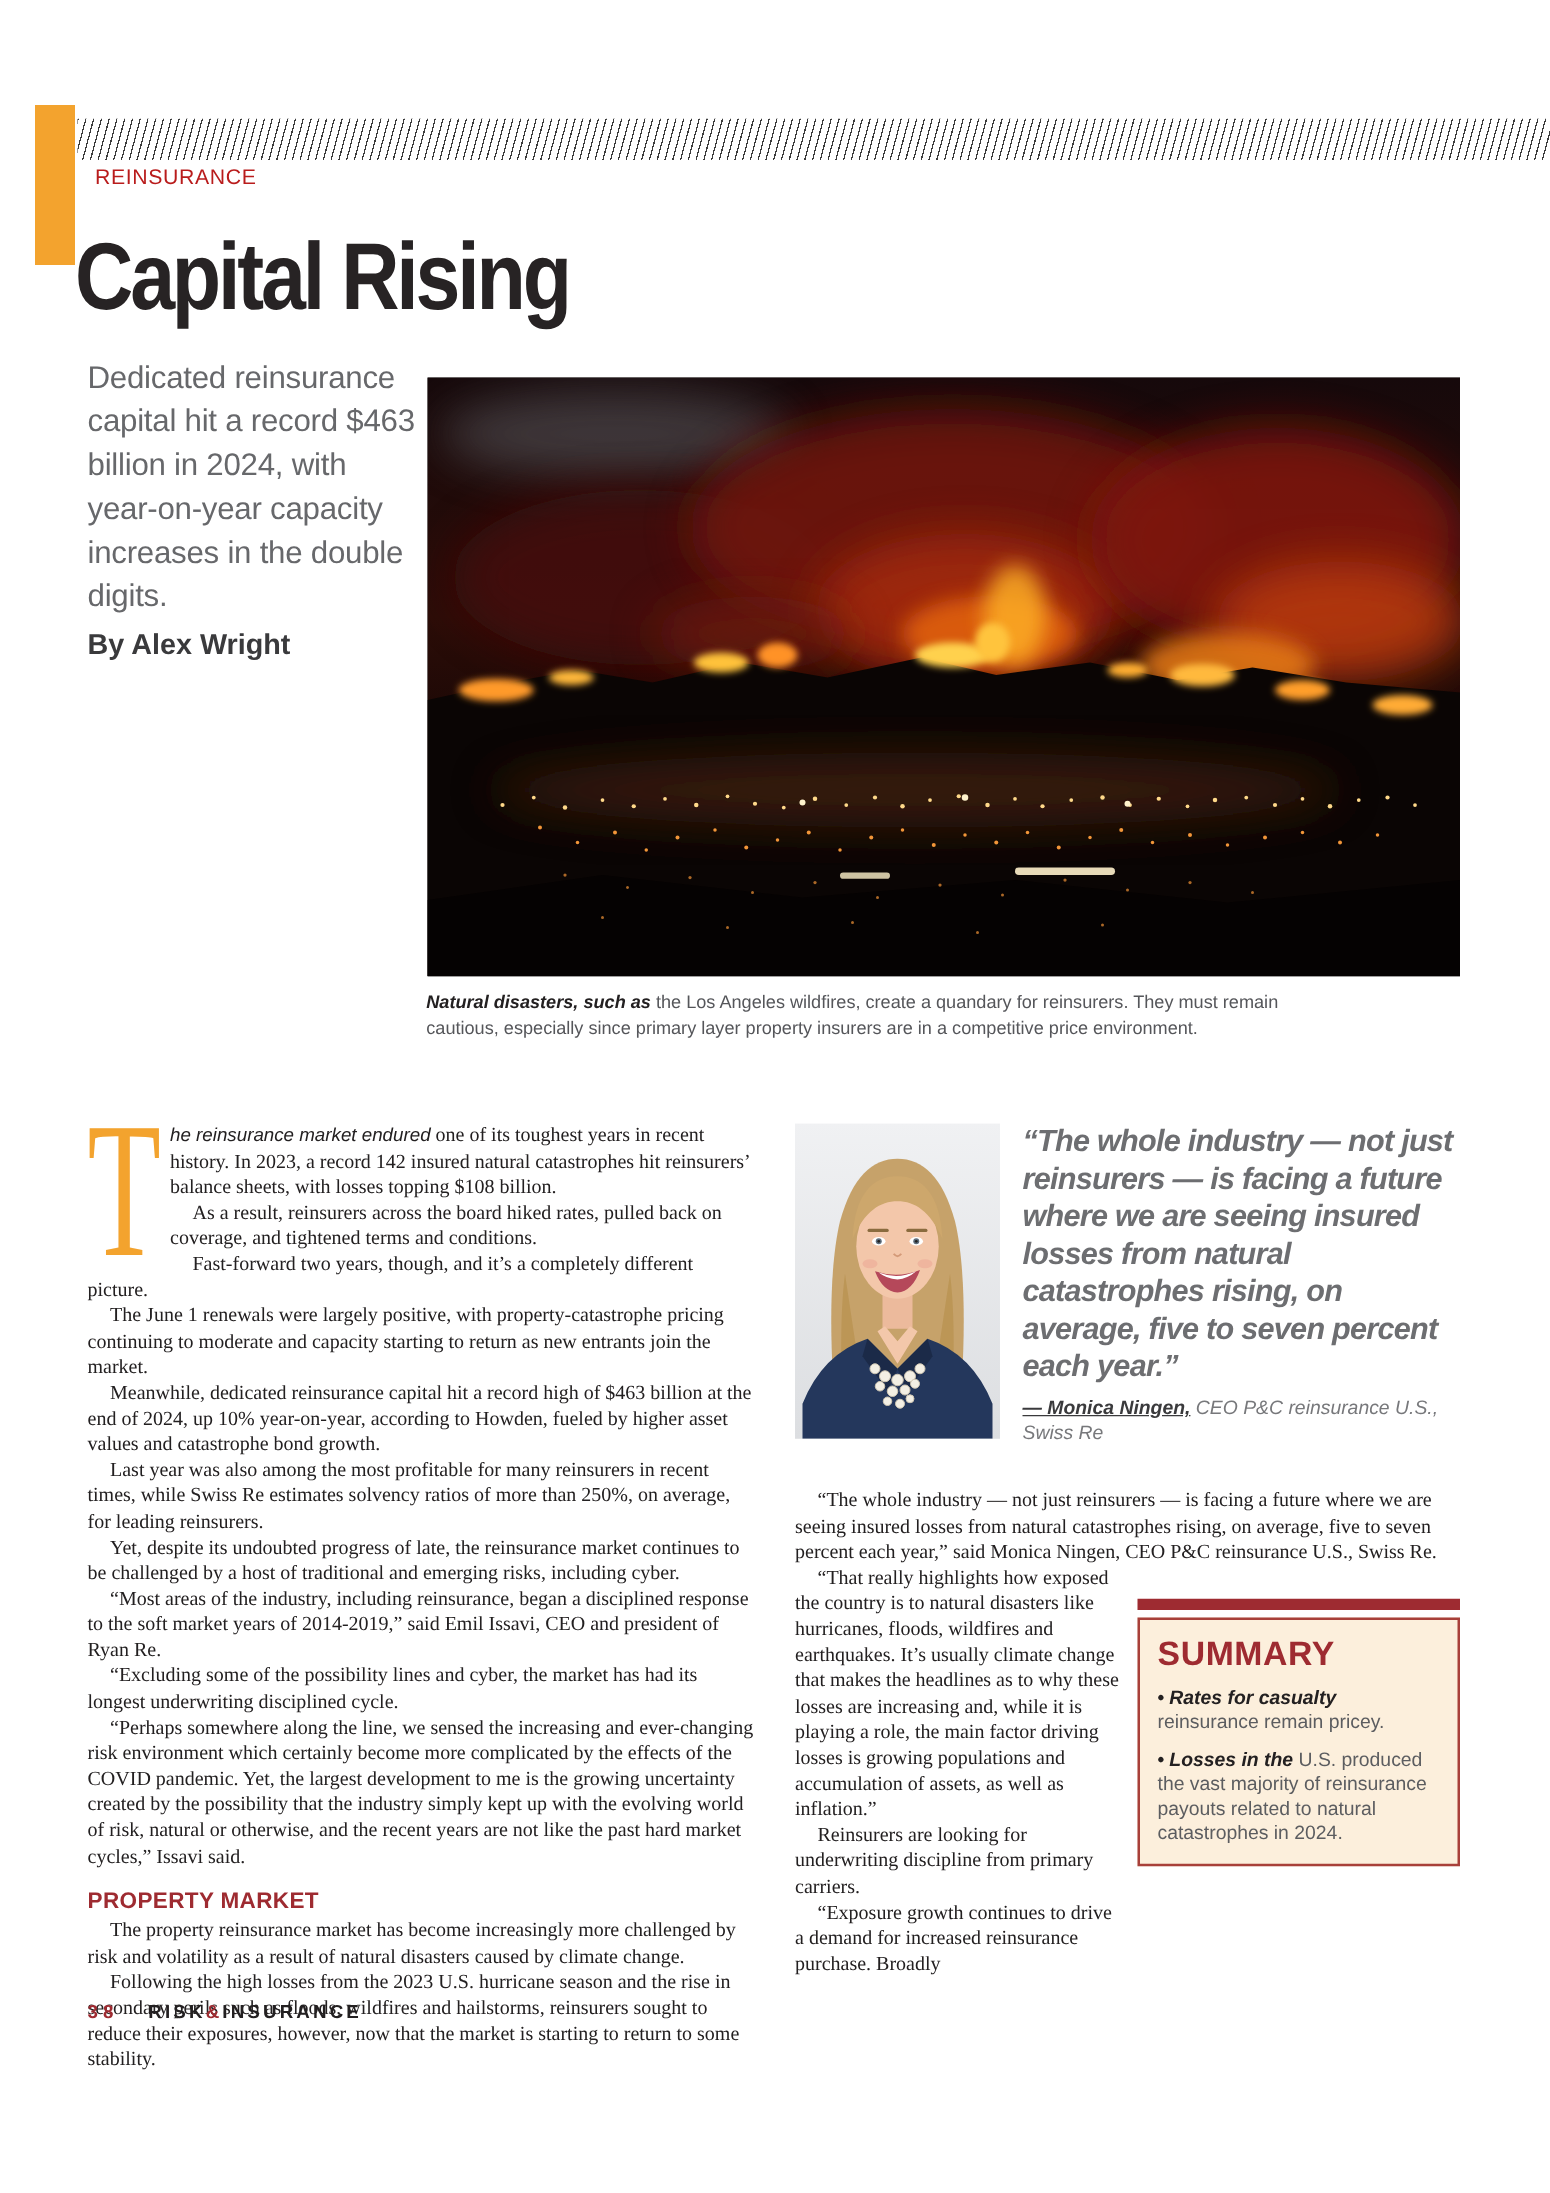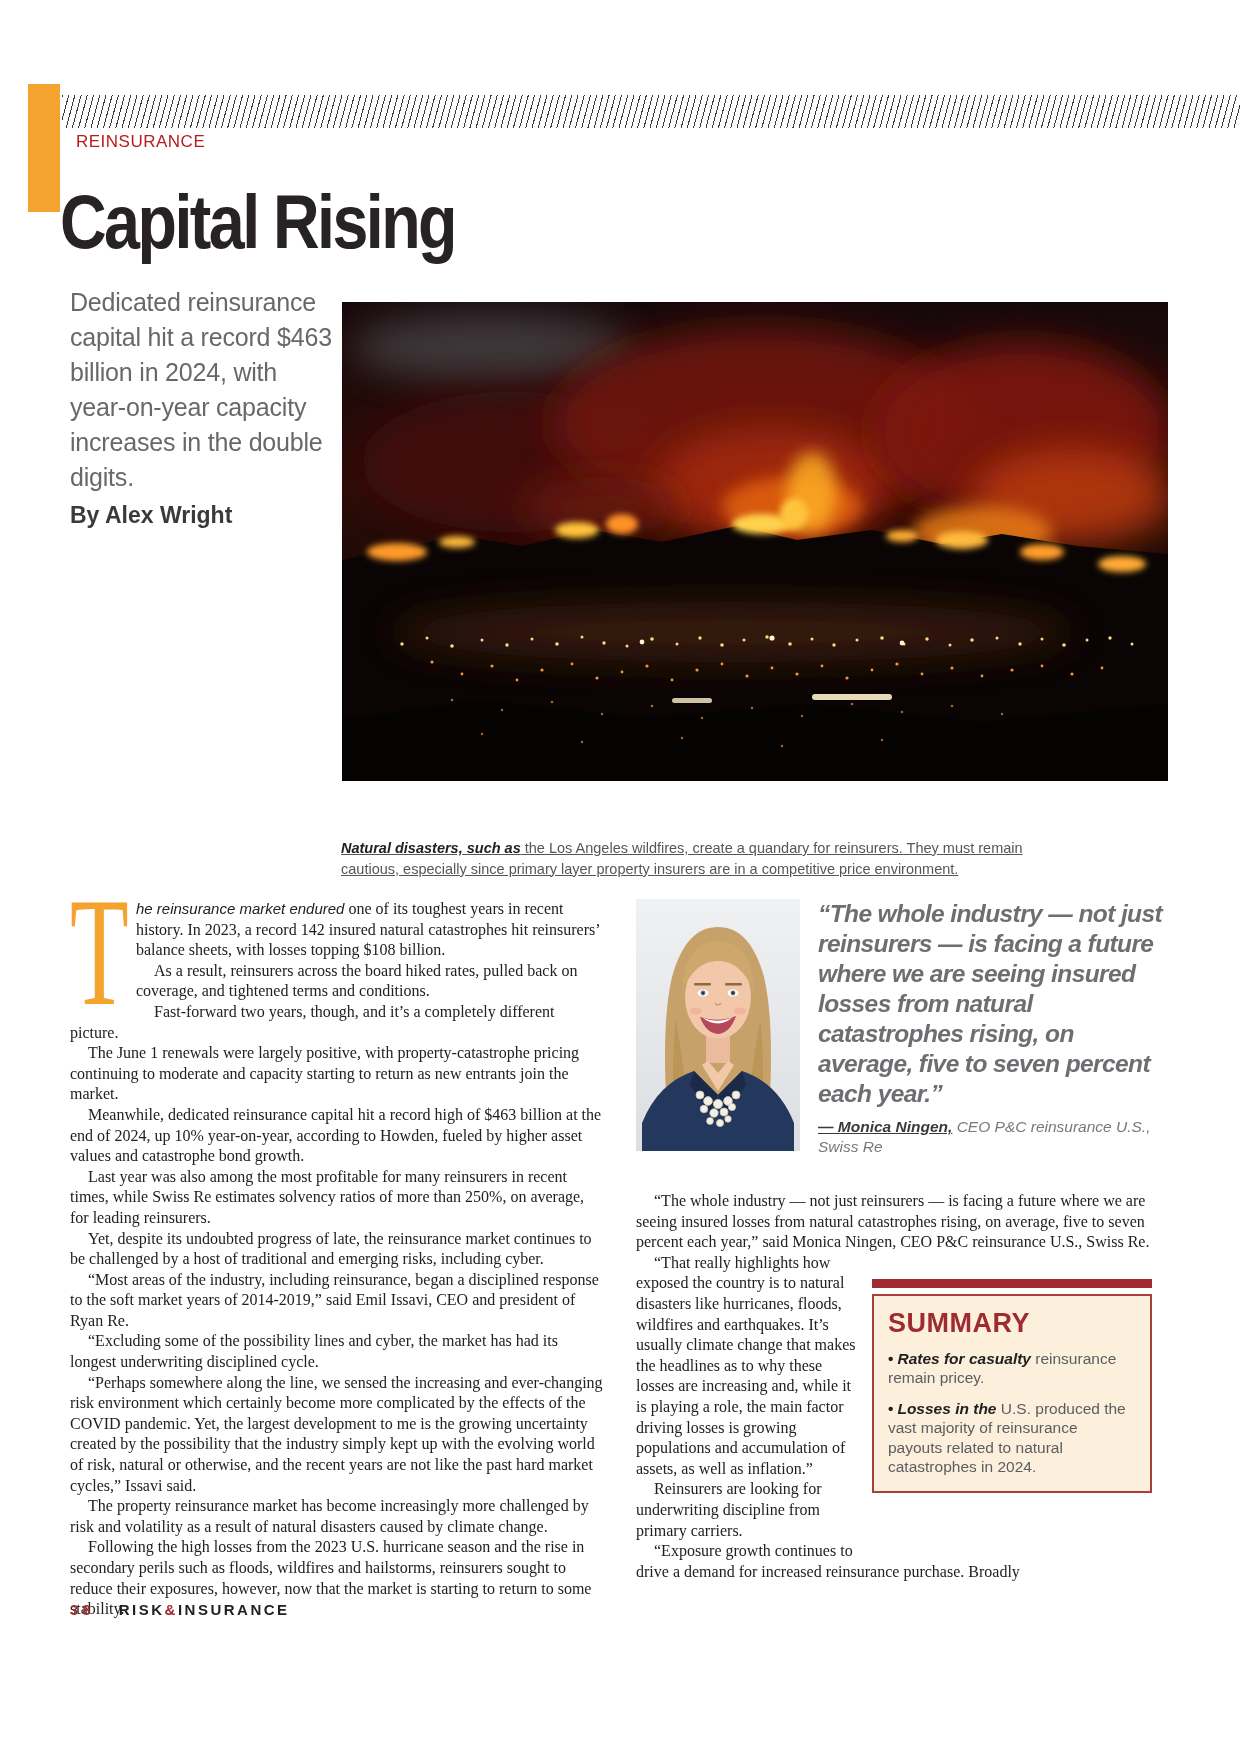--- a/index.html
+++ b/index.html
@@ -13,22 +13,22 @@
                  letter-spacing:.5px;color:#b91c1c;}
   .headline{position:absolute;left:60px;top:178px;margin:0;font-size:76px;font-weight:bold;
             color:#272324;letter-spacing:-3px;white-space:nowrap;
             transform:scaleX(.85);transform-origin:left top;}
   .deck{position:absolute;left:70px;top:285px;width:268px;margin:0;font-size:25px;
         line-height:35px;color:#67686b;letter-spacing:-.2px;}
   .byline{position:absolute;left:70px;top:502px;margin:0;font-size:23px;font-weight:bold;color:#3a3a3c;}
   
   .hero{position:absolute;left:342px;top:302px;width:826px;height:479px;background:#0a0505;}
   .hero svg{display:block;width:100%;height:100%;}
-  .caption{position:absolute;left:341px;top:838px;width:712px;margin:0;font-size:14.5px;
-           line-height:20.5px;color:#55565a;text-decoration:underline;}
+  .caption{position:absolute;left:341px;top:792px;width:712px;margin:0;font-size:14.5px;
+           line-height:20.5px;color:#55565a;}
   .cap-lead{font-style:italic;font-weight:bold;color:#232021;}
   
   .columns{position:absolute;left:70px;top:899px;width:1098px;display:flex;gap:33px;}
   .col-left{width:533px;}
   .col-right{width:532px;}
   .body-p{margin:0;font-family:"Liberation Serif",serif;font-size:16px;line-height:20.6px;color:#232021;}
   .indent{text-indent:18px;}
   .dropcap{float:left;width:66px;height:106px;font-family:"Liberation Serif",serif;
            font-size:155px;line-height:106px;color:#f3a32e;
            transform:scaleX(.62);transform-origin:left top;}
@@ -37,21 +37,21 @@
   
   .quote-row{display:flex;gap:18px;margin-bottom:34px;}
   .headshot{flex:none;width:164px;height:252px;background:#e9eaec;}
   .headshot svg{display:block;width:100%;height:100%;}
   .pullquote-block{width:350px;}
   .pullquote{margin:0 0 8px;font-size:24.5px;line-height:30px;font-weight:bold;font-style:italic;
              color:#6d6e71;letter-spacing:-.6px;}
   .attribution{margin:0;font-size:15.5px;line-height:20px;font-style:italic;color:#77787b;}
   .attribution b{color:#3a3a3c;text-decoration:underline;}
   
-  .summary{float:right;width:280px;margin:26px 16px 60px 14px;}
+  .summary{float:right;width:258px;margin:26px 0 60px 14px;}
   .summary-bar{height:9px;background:#9e2b31;margin-bottom:6px;}
   .summary-inner{background:#fcefdc;border:2px solid #a8403a;padding:12px 14px 14px;}
   .summary-title{margin:0 0 10px;font-size:27px;font-weight:bold;letter-spacing:.5px;color:#9e2b31;}
   .summary-item{margin:0 0 11px;font-size:15.5px;line-height:19.5px;color:#5c5d60;}
   .summary-item:last-child{margin-bottom:0;}
   .summary-item .bullet{font-weight:bold;color:#232021;margin-right:4px;}
   .s-lead{font-style:italic;color:#232021;}
   
   .footer{position:absolute;left:70px;top:1601px;font-size:15px;font-weight:bold;letter-spacing:2.5px;}
   .page-num{color:#9e2b31;margin-right:24px;letter-spacing:4px;}
@@ -216,20 +216,21 @@
       <p class="body-p indent">As a result, reinsurers across the board hiked rates, pulled back on coverage, and tightened terms and conditions.</p>
           <p class="body-p indent">Fast-forward two years, though, and it’s a completely different picture.</p>
           <p class="body-p indent">The June 1 renewals were largely positive, with property-catastrophe pricing continuing to moderate and capacity starting to return as new entrants join the market.</p>
           <p class="body-p indent">Meanwhile, dedicated reinsurance capital hit a record high of $463 billion at the end of 2024, up 10% year-on-year, according to Howden, fueled by higher asset values and catastrophe bond growth.</p>
           <p class="body-p indent">Last year was also among the most profitable for many reinsurers in recent times, while Swiss Re estimates solvency ratios of more than 250%, on average, for leading reinsurers.</p>
           <p class="body-p indent">Yet, despite its undoubted progress of late, the reinsurance market continues to be challenged by a host of traditional and emerging risks, including cyber.</p>
           <p class="body-p indent">“Most areas of the industry, including reinsurance, began a disciplined response to the soft market years of 2014-2019,” said Emil Issavi, CEO and president of Ryan Re.</p>
           <p class="body-p indent">“Excluding some of the possibility lines and cyber, the market has had its longest underwriting disciplined cycle.</p>
           <p class="body-p indent">“Perhaps somewhere along the line, we sensed the increasing and ever-changing risk environment which certainly become more complicated by the effects of the COVID pandemic. Yet, the largest development to me is the growing uncertainty created by the possibility that the industry simply kept up with the evolving world of risk, natural or otherwise, and the recent years are not like the past hard market cycles,” Issavi said.</p>
         </div>
+      <h3 class="subhead">PROPERTY MARKET</h3>
       <div>
 
       <p class="body-p indent">The property reinsurance market has become increasingly more challenged by risk and volatility as a result of natural disasters caused by climate change.</p>
           <p class="body-p indent">Following the high losses from the 2023 U.S. hurricane season and the rise in secondary perils such as floods, wildfires and hailstorms, reinsurers sought to reduce their exposures, however, now that the market is starting to return to some stability.</p>
         </div>
     </div>
 
     <div class="col col-right">
       <div class="quote-row">
         <div class="headshot">

